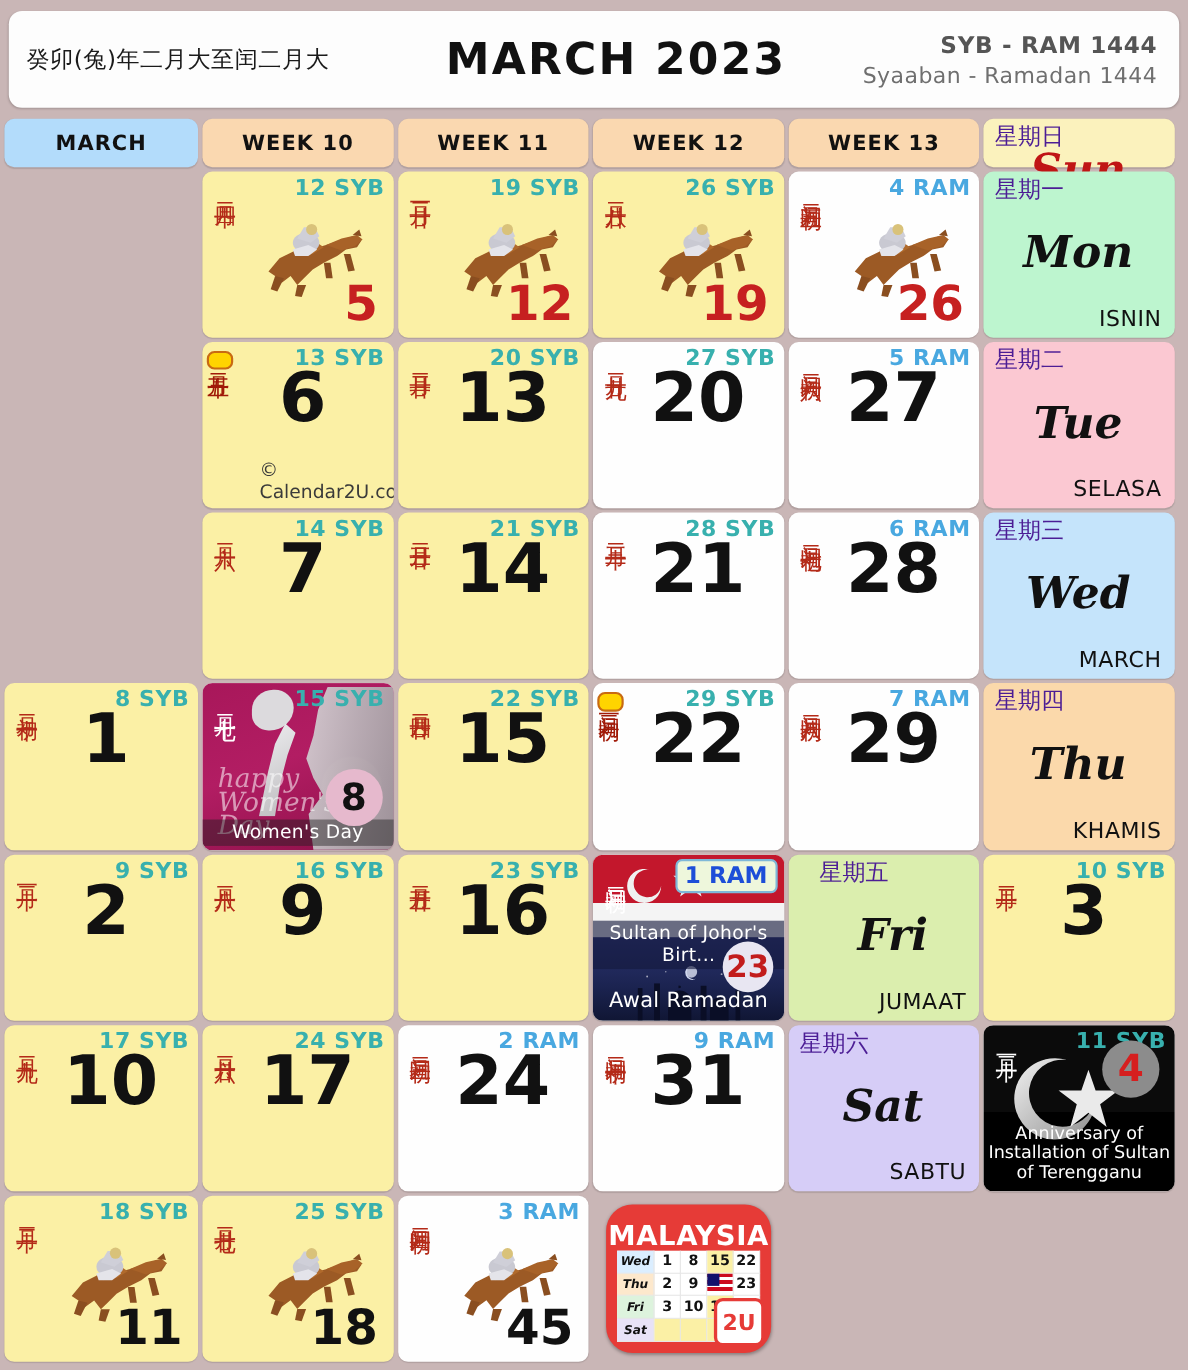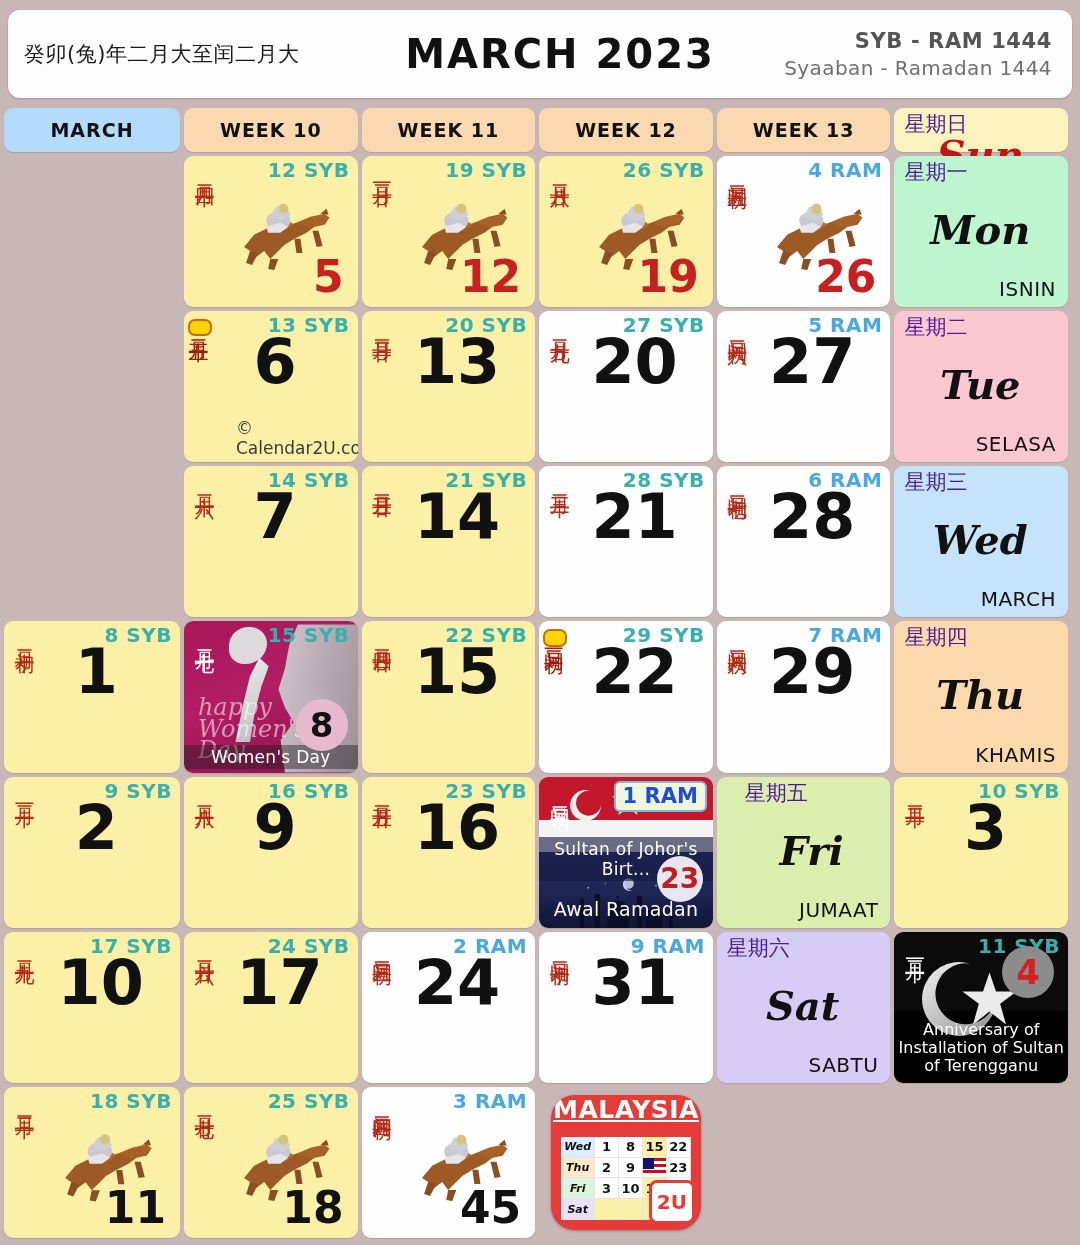--- a/index.html
+++ b/index.html
@@ -189,21 +189,21 @@
     position: absolute; right: 6px; top: 4px;
     background: #eef7dc; border: 2px solid #7fb8d8; border-radius: 6px;
     padding: 1px 7px 2px 7px; font-size: 21px; font-weight: 700; color: #1d4ed8;
   }
 
   
   .my-icon { position: absolute; left: 12px; top: 8px; right: 12px; bottom: 8px;
       background: #e63b37; border-radius: 24px; overflow: hidden;
       box-shadow: 0 1px 3px rgba(0,0,0,.3); }
   .my-title { text-align: center; color: #fff; font-size: 25px; font-weight: 700;
-      letter-spacing: .5px; margin-top: 0; text-decoration: underline; }
+      letter-spacing: .5px; margin-top: 14px; }
   .mini-cal { position: absolute; left: 10px; right: 10px; top: 42px; bottom: 10px;
       background: #fff; display: grid;
       grid-template-columns: 34px repeat(4, 1fr);
       grid-template-rows: repeat(4, 1fr);
       font-size: 13px; }
   .mini-cal .mc { display:flex; align-items:center; justify-content:center; color:#111;
       border-right: 1px solid #e6e6e6; border-bottom: 1px solid #e6e6e6; font-weight:700; }
   .mini-cal .mc.day { font-style: italic; font-size: 11px; }
   .mini-cal .mc.yel { background: #fbf0a5; }
   .mini-cal .mc.blu { background: #dbeeff; }

